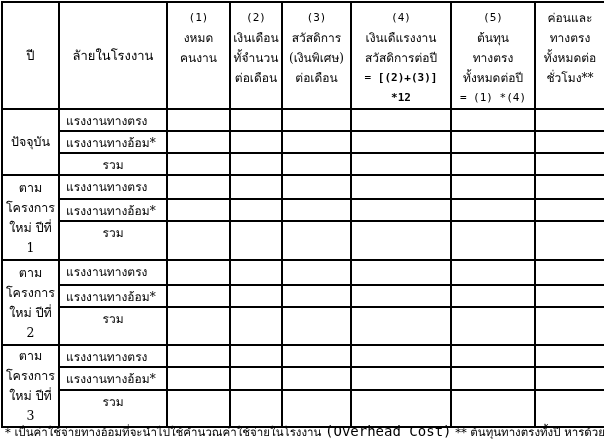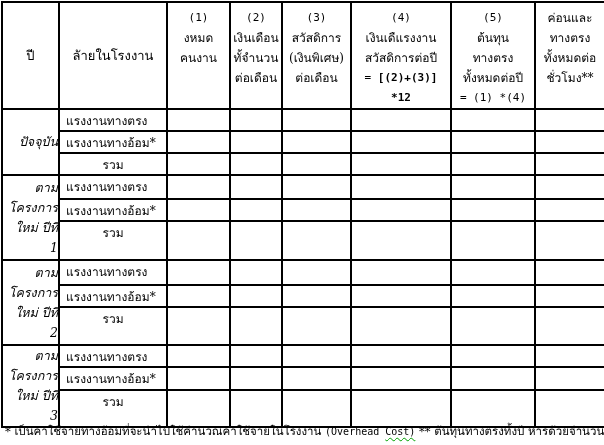--- a/index.html
+++ b/index.html
@@ -23,39 +23,38 @@
     font-size: 12px;
     overflow: hidden;
     vertical-align: top;
   }
   
   td.hc { text-align: center; padding-top: 5px; line-height: 20px; }
   td.hmid { vertical-align: middle; text-align: center; font-size: 13px; }
   .num, .formula { font-family: "DejaVu Sans Mono", monospace; font-size: 11px; }
   .formula b { font-weight: bold; }
   
-  td.gl { vertical-align: middle; text-align: right; line-height: 20px; font-size: 12.5px; font-style: italic; }
+  td.gl { vertical-align: middle; text-align: center; line-height: 20px; font-size: 12.5px; }
   
   td.rl { text-align: left; padding: 2px 2px 0 6px; line-height: 18px; vertical-align: top; }
   td.rlc { text-align: center; padding: 2px 0 0 0; line-height: 18px; vertical-align: top; }
   
   td.dc { background: #fff; }
   
   .footnote {
     position: absolute;
     left: 5px;
     top: 423px;
     width: 598px;
     font-size: 11.5px;
     line-height: 16px;
     white-space: nowrap;
   }
-  .footnote .latin { font-family: "DejaVu Sans Mono", monospace; font-size: 10px; }
+  .footnote .latin { font-family: "DejaVu Sans Mono", monospace; font-size: 14px; }
   .squiggle {
-    text-decoration: underline;
     text-decoration-style: wavy;
     text-decoration-color: #00a000;
     text-decoration-thickness: 1px;
     text-underline-offset: 2px;
   }
 </style>
 </head>
 <body>
 
 <table class="labor">

